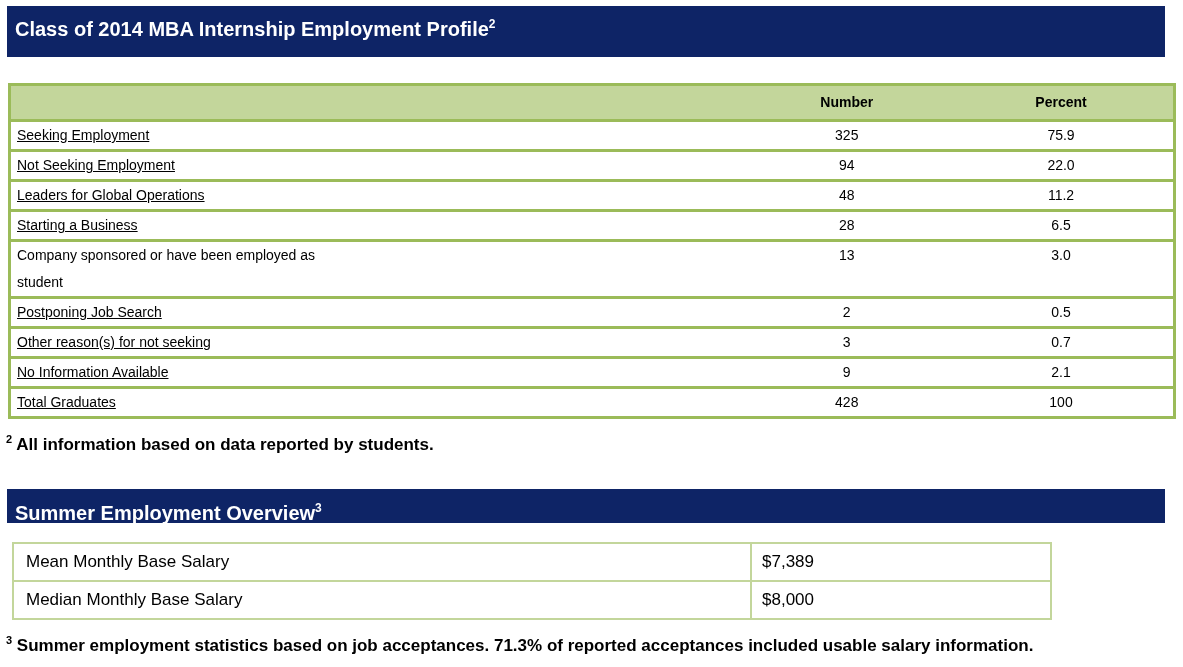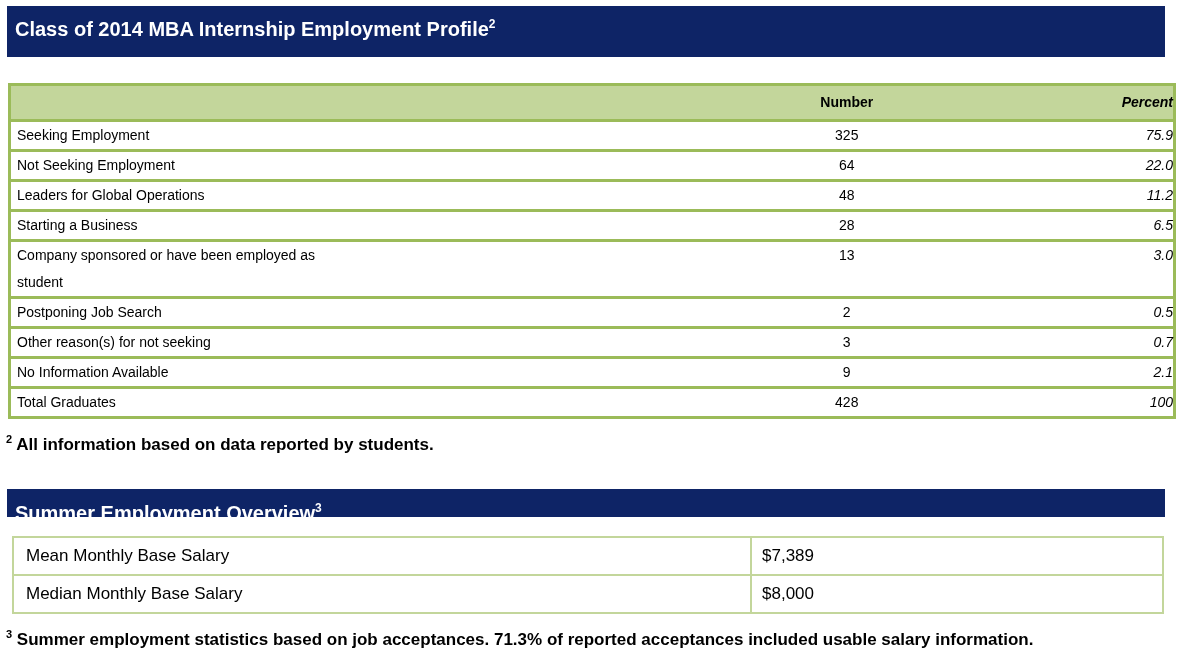--- a/index.html
+++ b/index.html
@@ -15,21 +15,21 @@
     width: 1158px;
     height: 51px;
     line-height: 36px;
     background: var(--navy, #0E2466);
     color: var(--header-text, #ffffff);
     font-weight: bold;
     font-size: 20px;
     padding-left: 8px;
     white-space: nowrap;
   }
-  .navy-bar.second { margin-top: 29px; height: 28px; line-height: 38px; }
+  .navy-bar.second { margin-top: 29px; height: 34px; line-height: 38px; }
   .navy-bar sup { font-size: 12px; }
 
   table.t1 {
     margin: 26px 0 0 8px;
     width: 1168px;
     border-collapse: collapse;
     border: 3px solid var(--table1-border, #9BBB59);
     font-size: 14px;
   }
   table.t1 th {
@@ -38,37 +38,37 @@
     line-height: 33px;
     font-weight: bold;
     text-align: center;
     vertical-align: middle;
   }
   table.t1 td {
     border-top: 3px solid var(--table1-border, #9BBB59);
     line-height: 27px;
     vertical-align: top;
   }
-  table.t1 .label-col { width: 737px; text-align: left; padding-left: 6px; }
+  table.t1 .label-col { width: 737px; text-align: left; padding-left: 6px; text-decoration: underline; }
   table.t1 .num-col   { width: 205px; text-align: center; }
-  table.t1 .pct-col   { width: 226px; text-align: right; font-style: italic; }
+  table.t1 .pct-col   { width: 226px; text-align: center; }
   .wrap-label { display: inline-block; max-width: 300px; line-height: 27px; }
 
   .footnote {
     margin: 5px 0 0 6px;
     font-size: 17px;
     font-weight: bold;
     line-height: 30px;
     white-space: nowrap;
   }
   .footnote sup { font-size: 11px; }
 
   table.t2 {
     margin: 19px 0 0 12px;
-    width: 1152px;
+    width: 1040px;
     border-collapse: collapse;
     border: 2px solid var(--table2-border, #C3D69B);
     font-size: 17px;
   }
   table.t2 td {
     border: 2px solid var(--table2-border, #C3D69B);
     height: 36px;
     line-height: 36px;
     vertical-align: middle;
     text-align: left;
@@ -93,21 +93,21 @@
     </tr>
   </thead>
   <tbody>
     <tr>
       <td class="label-col">Seeking Employment</td>
       <td class="num-col">325</td>
       <td class="pct-col">75.9</td>
     </tr>
     <tr>
       <td class="label-col">Not Seeking Employment</td>
-      <td class="num-col">64</td>
+      <td class="num-col">94</td>
       <td class="pct-col">22.0</td>
     </tr>
     <tr>
       <td class="label-col">Leaders for Global Operations</td>
       <td class="num-col">48</td>
       <td class="pct-col">11.2</td>
     </tr>
     <tr>
       <td class="label-col">Starting a Business</td>
       <td class="num-col">28</td>

